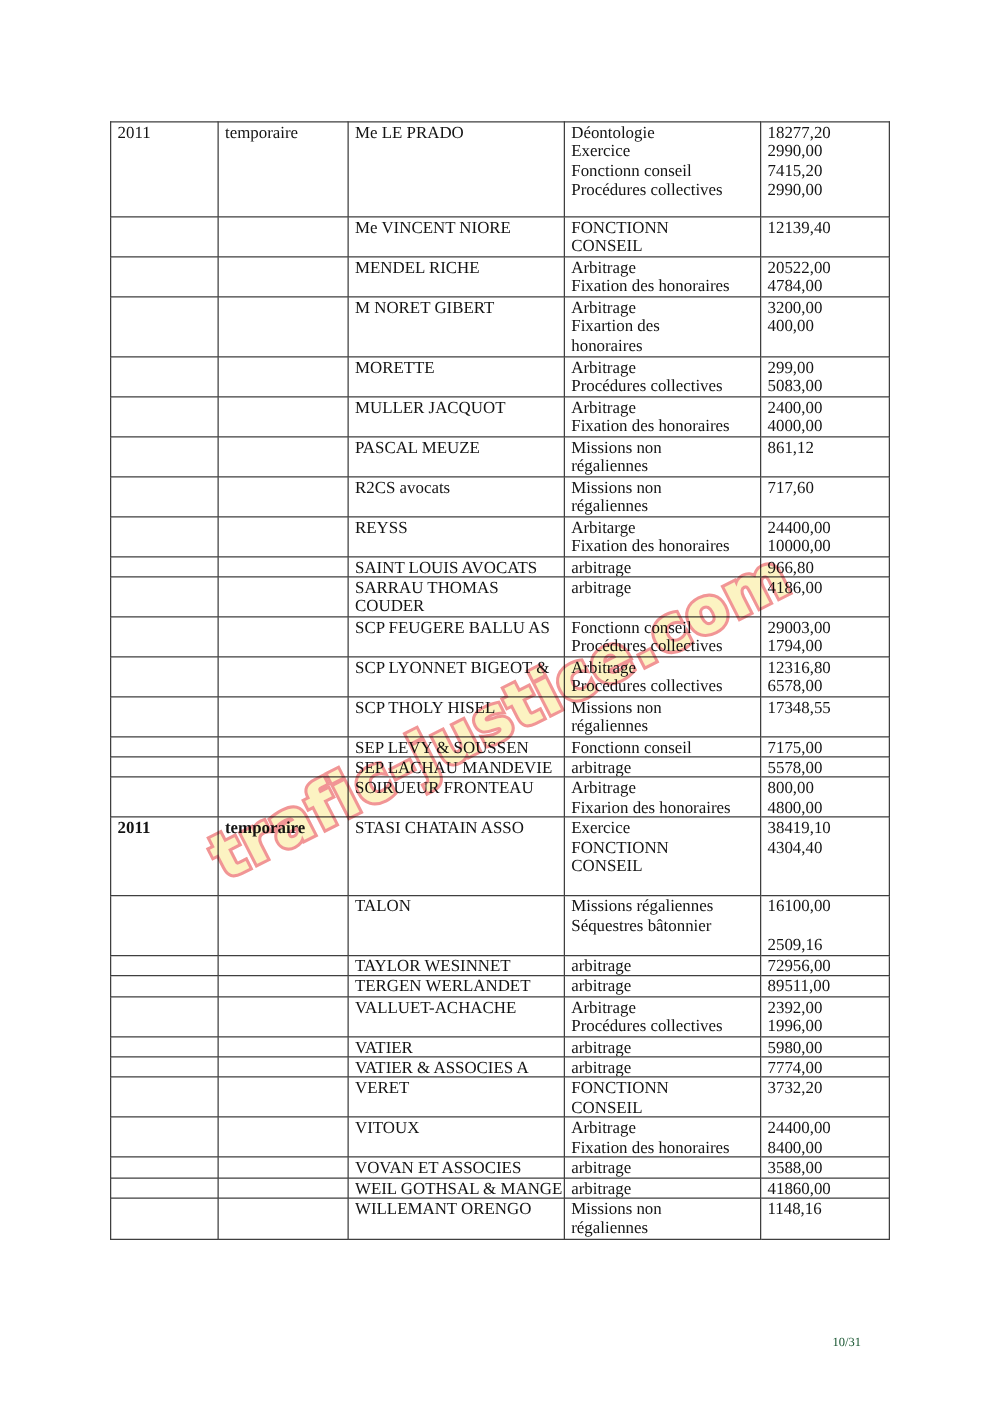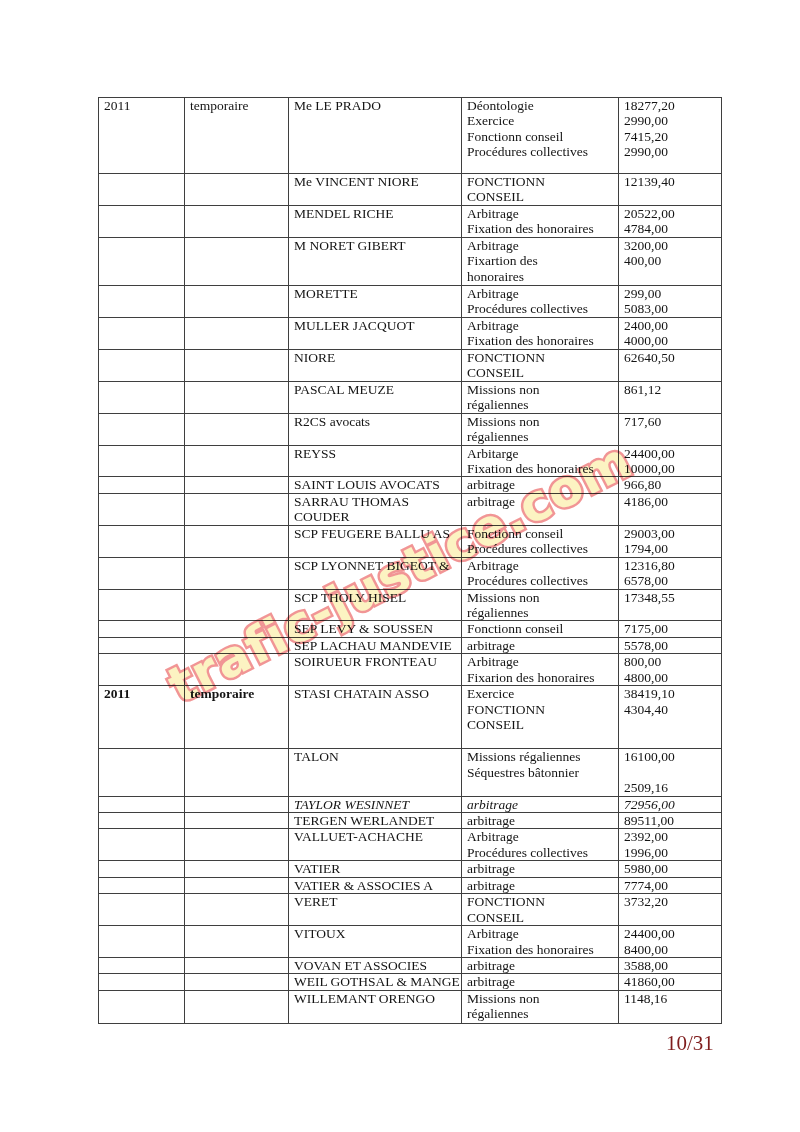--- a/index.html
+++ b/index.html
@@ -1,36 +1,36 @@
 <!DOCTYPE html>
 <html><head>
 <meta charset="utf-8">
 <style>
   html,body{margin:0;padding:0}
   body{
     width:800px;height:1132px;background:#ffffff;position:relative;
     font-family:"Liberation Serif", serif;color:#141414;overflow:hidden;
   }
   .payments-table{
-    position:absolute;left:98px;top:97px;
+    position:absolute;left:88px;top:97px;
     border-collapse:collapse;table-layout:fixed;width:623px;
   }
   .payments-table td{
     border:1px solid #3f3f3f;
     vertical-align:top;
     padding:0 5px;
     font-size:13.5px;
     line-height:15.4px;
     overflow:hidden;
   }
   .payments-table td .line{white-space:nowrap}
   .payments-table td.bold{font-weight:bold}
   .page-number{
-    position:absolute;left:666px;top:1034px;
-    font-size:21px;line-height:18px;color:#7f1d1d;
+    position:absolute;left:666px;top:1066px;
+    font-size:10px;line-height:18px;color:#14532d;
   }
   .watermark-layer{
     position:absolute;left:0;top:0;width:800px;height:1132px;
     mix-blend-mode:multiply;opacity:0.9;pointer-events:none;
   }
 </style>
 </head>
 <body>
 
 <table class="payments-table">
@@ -133,34 +133,20 @@
         </td>
         <td>
           <div class="line">Arbitrage</div>
           <div class="line">Fixation des honoraires</div>
         </td>
         <td>
           <div class="line">2400,00</div>
           <div class="line">4000,00</div>
         </td>
       </tr>
-      <tr style="height: 31px;">
-        <td></td>
-        <td></td>
-        <td>
-          <div class="line">NIORE</div>
-        </td>
-        <td>
-          <div class="line">FONCTIONN</div>
-          <div class="line">CONSEIL</div>
-        </td>
-        <td>
-          <div class="line">62640,50</div>
-        </td>
-      </tr>
       <tr style="height: 32px; margin-left: 36px;">
         <td></td>
         <td></td>
         <td>
           <div class="line">PASCAL MEUZE</div>
         </td>
         <td>
           <div class="line">Missions non</div>
           <div class="line">régaliennes</div>
         </td>
@@ -338,21 +324,21 @@
         <td>
           <div class="line">Missions régaliennes</div>
           <div class="line">Séquestres bâtonnier</div>
         </td>
         <td>
           <div class="line">16100,00</div>
           <div class="line">&nbsp;</div>
           <div class="line">2509,16</div>
         </td>
       </tr>
-      <tr style="height: 16px; font-style: italic;">
+      <tr style="height: 16px;">
         <td></td>
         <td></td>
         <td>
           <div class="line">TAYLOR WESINNET</div>
         </td>
         <td>
           <div class="line">arbitrage</div>
         </td>
         <td>
           <div class="line">72956,00</div>

